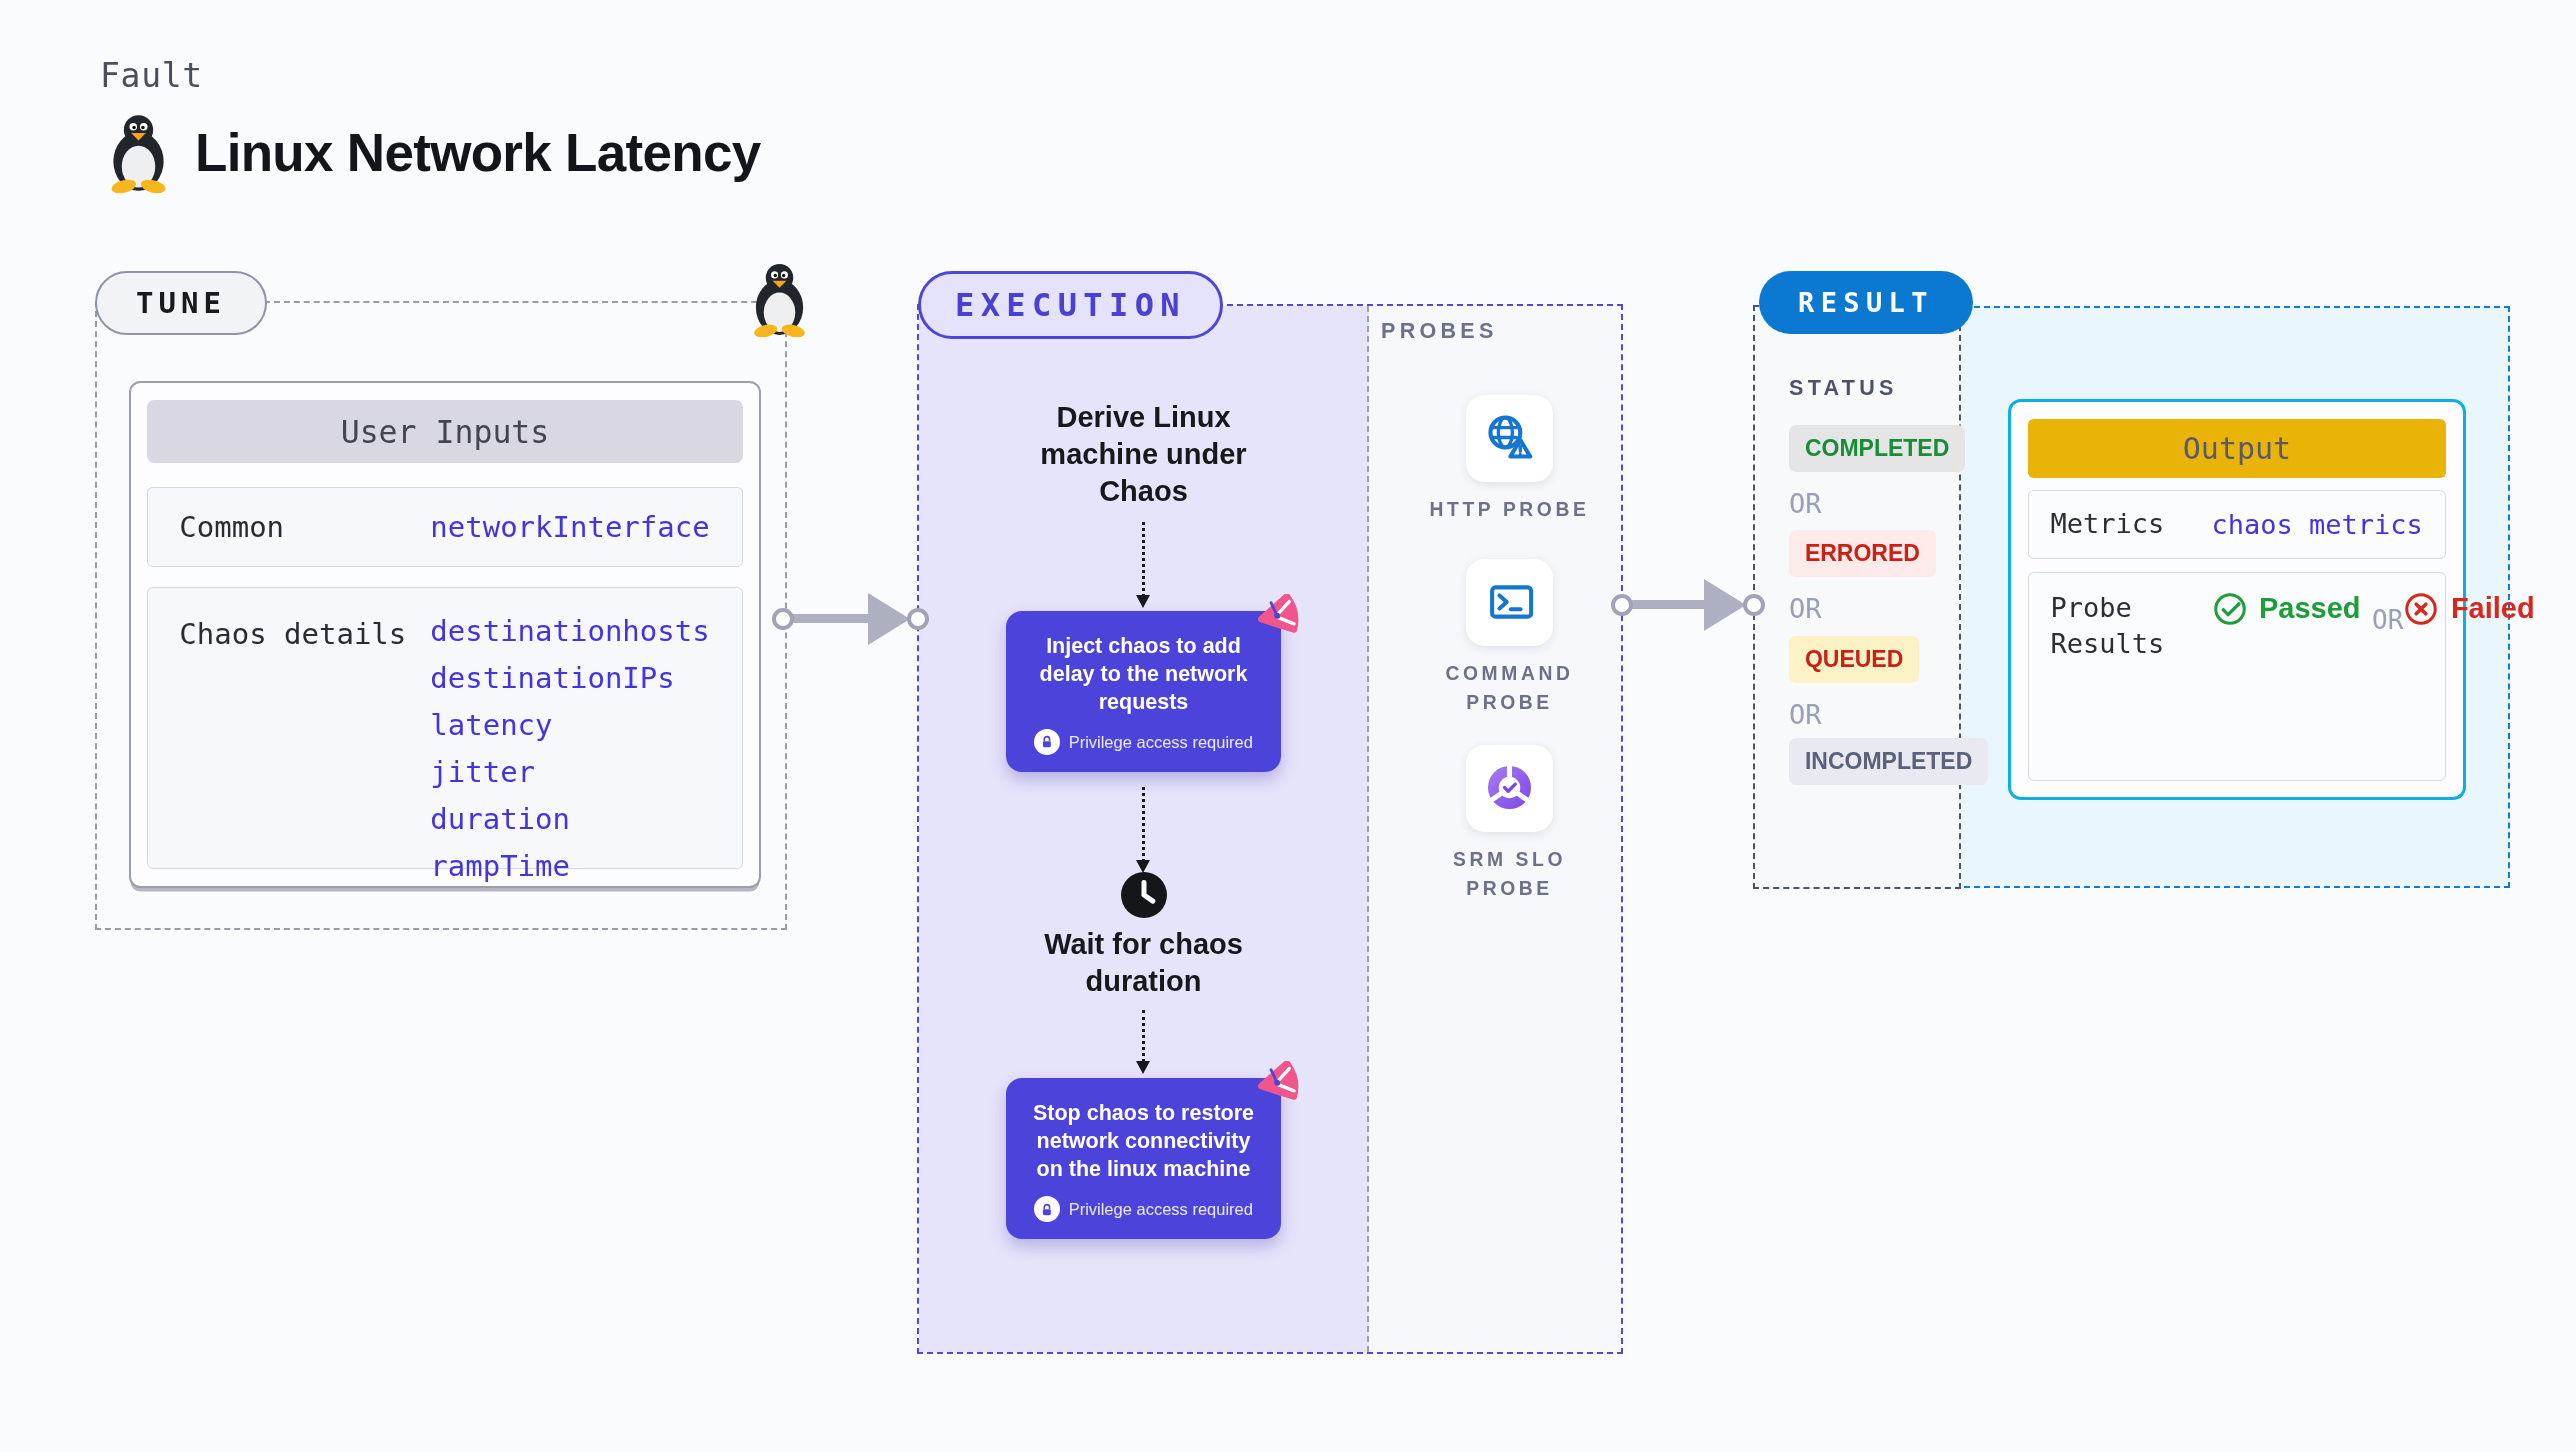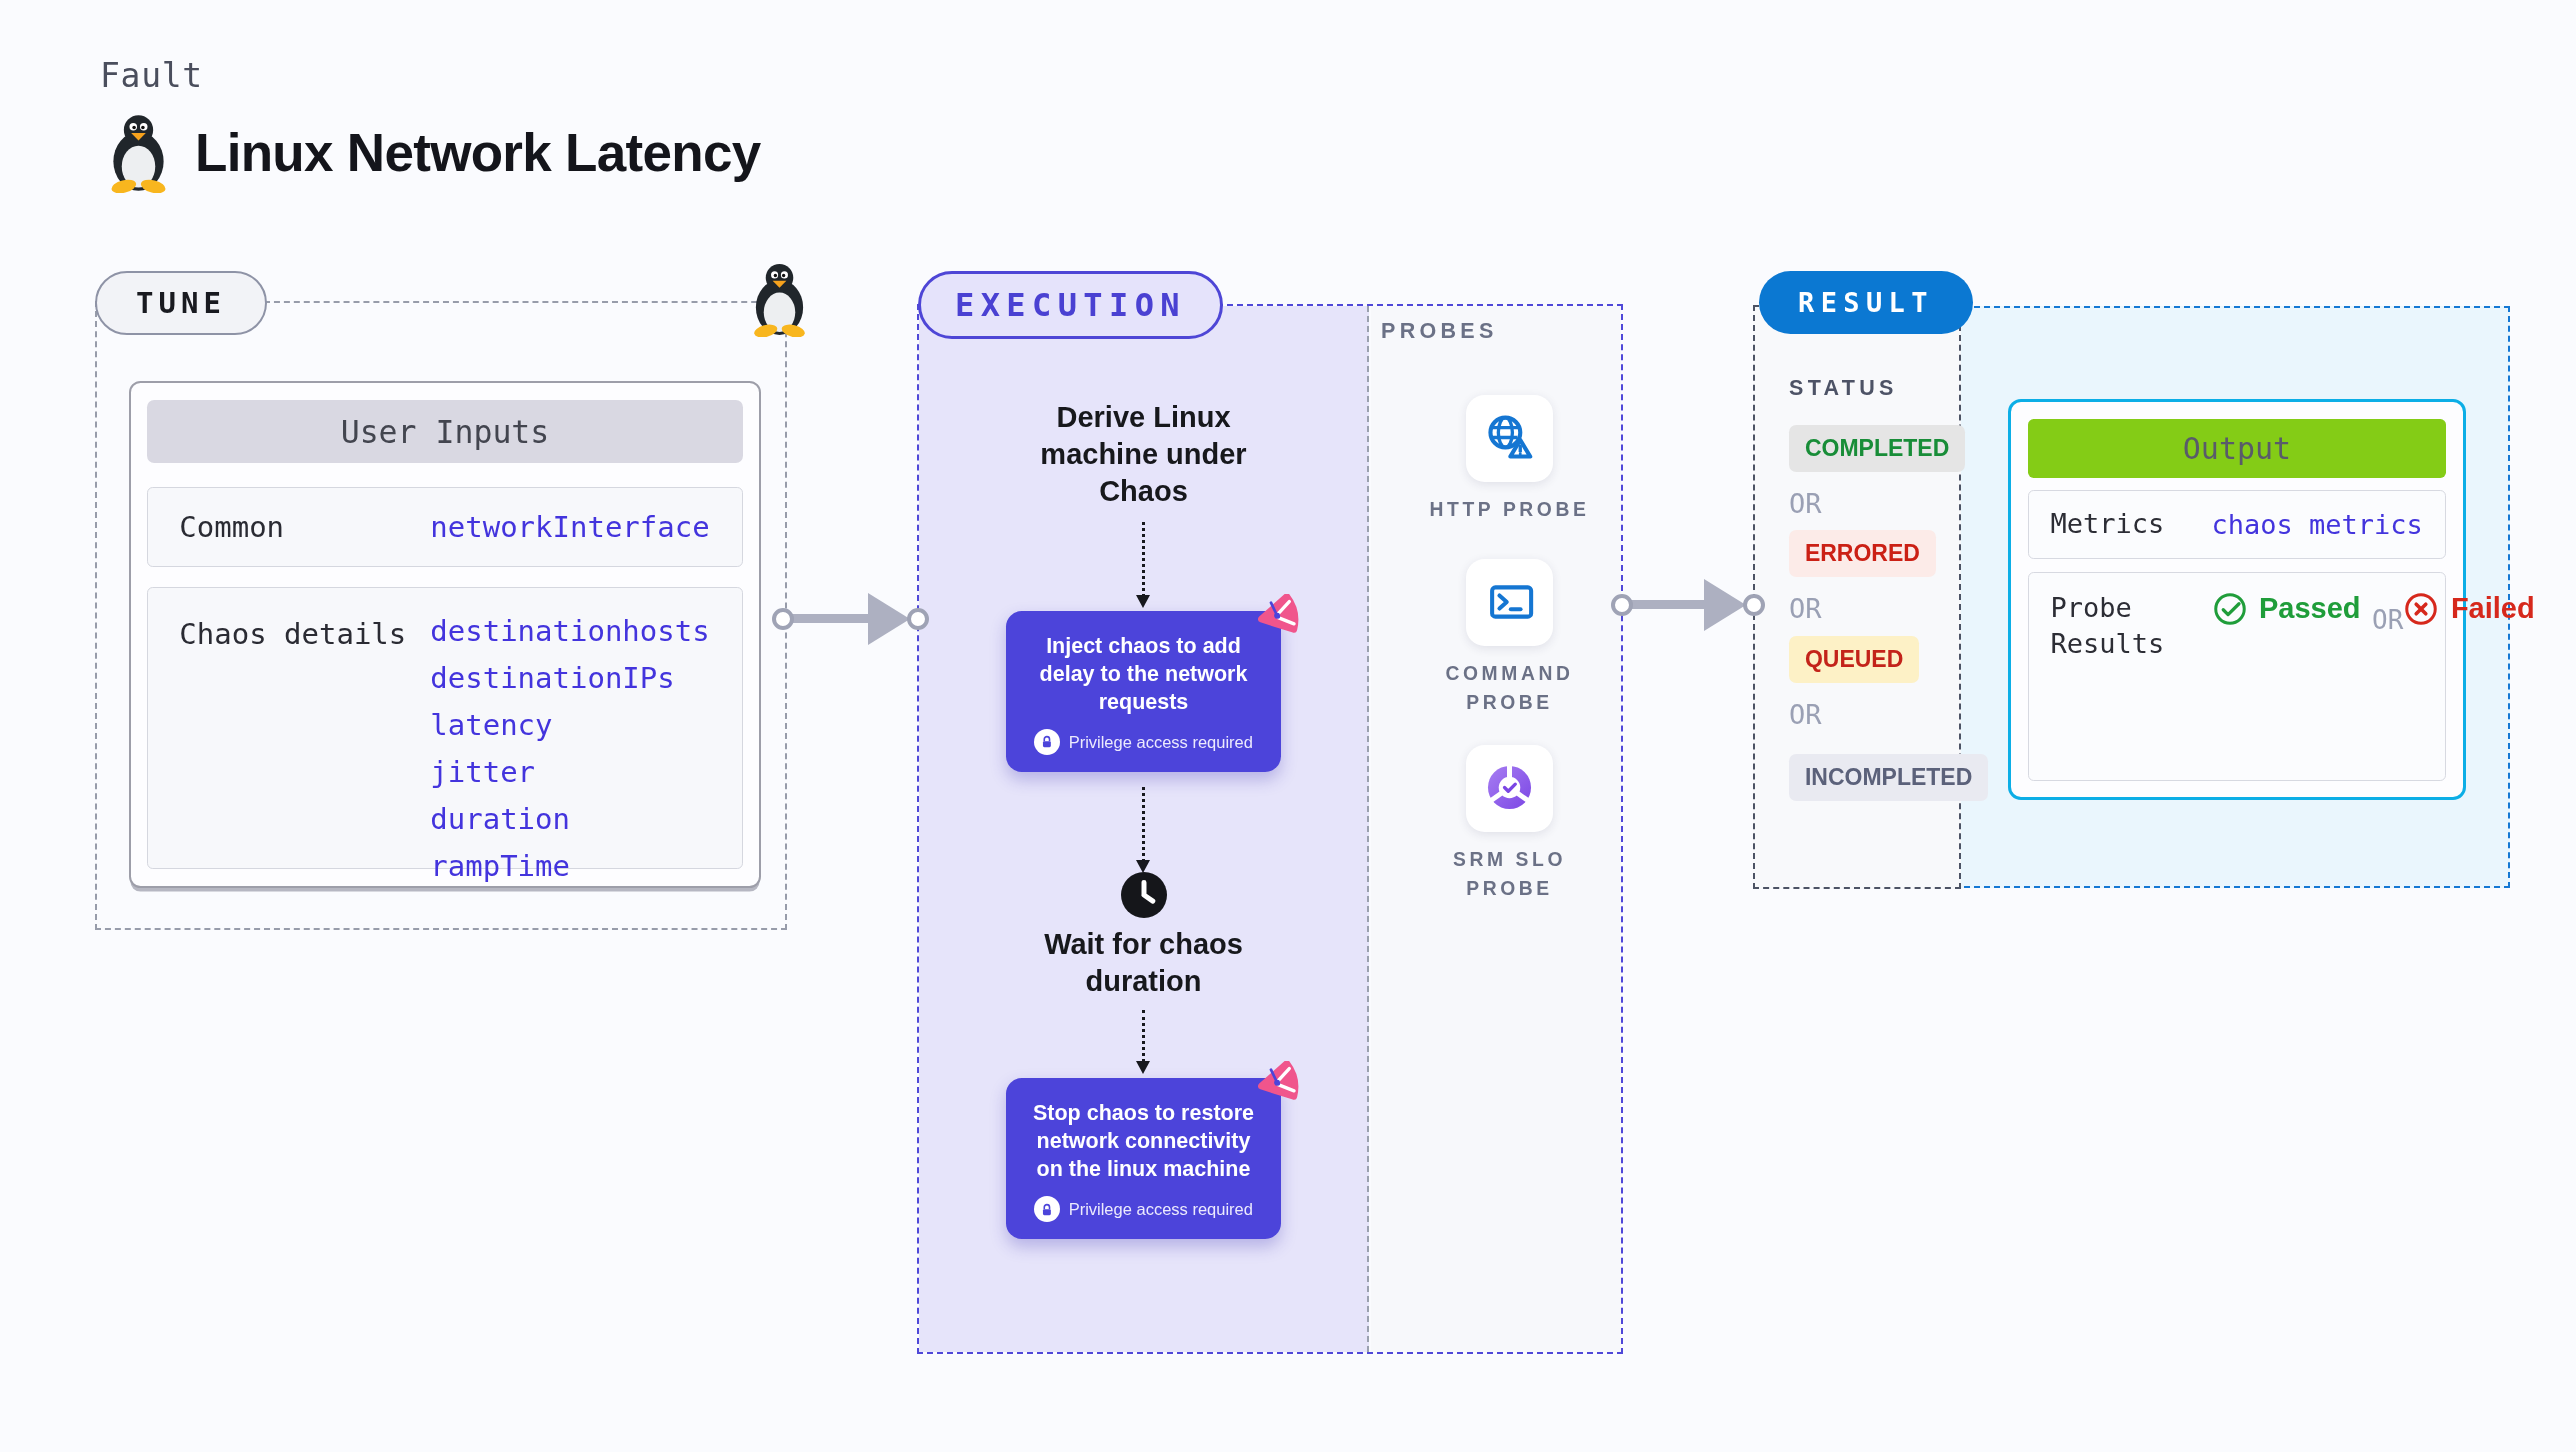--- a/index.html
+++ b/index.html
@@ -94,26 +94,26 @@
   .result-group { left:1754px; top:306px; width:756px; height:582px; border:2.9px dashed #1478d4;
                   background:#eaf6fd; box-sizing:border-box; }
   .status-col { position:absolute; left:-2.9px; top:-2.9px; width:208px; height:calc(100% + 5.7px);
                 background:#f8f9fb; border:2.1px dashed #4c5364; box-sizing:border-box;
                 display:flex; flex-direction:column; align-items:flex-start; padding:69px 0 0 34px; }
   .status-label { font-size:21.5px; font-weight:bold; letter-spacing:4.3px; color:#4d5366; }
   .status-badge { display:inline-block; padding:10px 15.8px; border-radius:7.2px; font-weight:bold; font-size:23px; }
   .badge-completed { margin-top:24px; background:#e5e5e5; color:#188d38; }
   .badge-errored   { margin-top:11.5px; background:#fcebe8; color:#cb2015; }
   .badge-queued    { margin-top:11.5px; background:#fdf1c6; color:#c3231a; }
-  .badge-incompleted { margin-top:24px; background:#e9eaf1; color:#5b617a; }
+  .badge-incompleted { margin-top:8px; background:#e9eaf1; color:#5b617a; }
   .status-or { margin-top:15.8px; font-size:27px; color:#9aa0b4; }
 
   .output-card { left:2008px; top:399px; width:458px; height:401px; background:#fdfdff; border:3.6px solid #0caee6;
                  border-radius:13px; box-sizing:border-box; padding:17px; z-index:3; }
-  .output-header { height:59px; background:#84cc16; border-radius:5.7px; display:flex; align-items:center;
+  .output-header { height:59px; background:#eab308; border-radius:5.7px; display:flex; align-items:center;
                  justify-content:center; font-size:30px; color:#595b6a; }
   .output-row { border:1.4px solid #d7d9e1; background:#fbfcfe; border-radius:5.7px; box-sizing:border-box;
                  display:grid; grid-template-columns:161px 1fr; padding-left:21.5px; }
   .metrics-row { margin-top:11.5px; height:69px; align-items:center; }
   .proberes-row { margin-top:13px; height:209px; align-items:start; padding-top:17px; }
   .output-label { font-size:27px; color:#2c2d35; line-height:36px; }
   .metrics-value { font-size:27px; color:#4334dd; }
   .pr-stack { display:flex; flex-direction:row; align-items:flex-start; padding-top:1.4px; }
   .pr-line { display:flex; align-items:center; gap:11.5px; }
   .pr-passed { color:#1f9d3a; font-size:29px; font-weight:800; }

